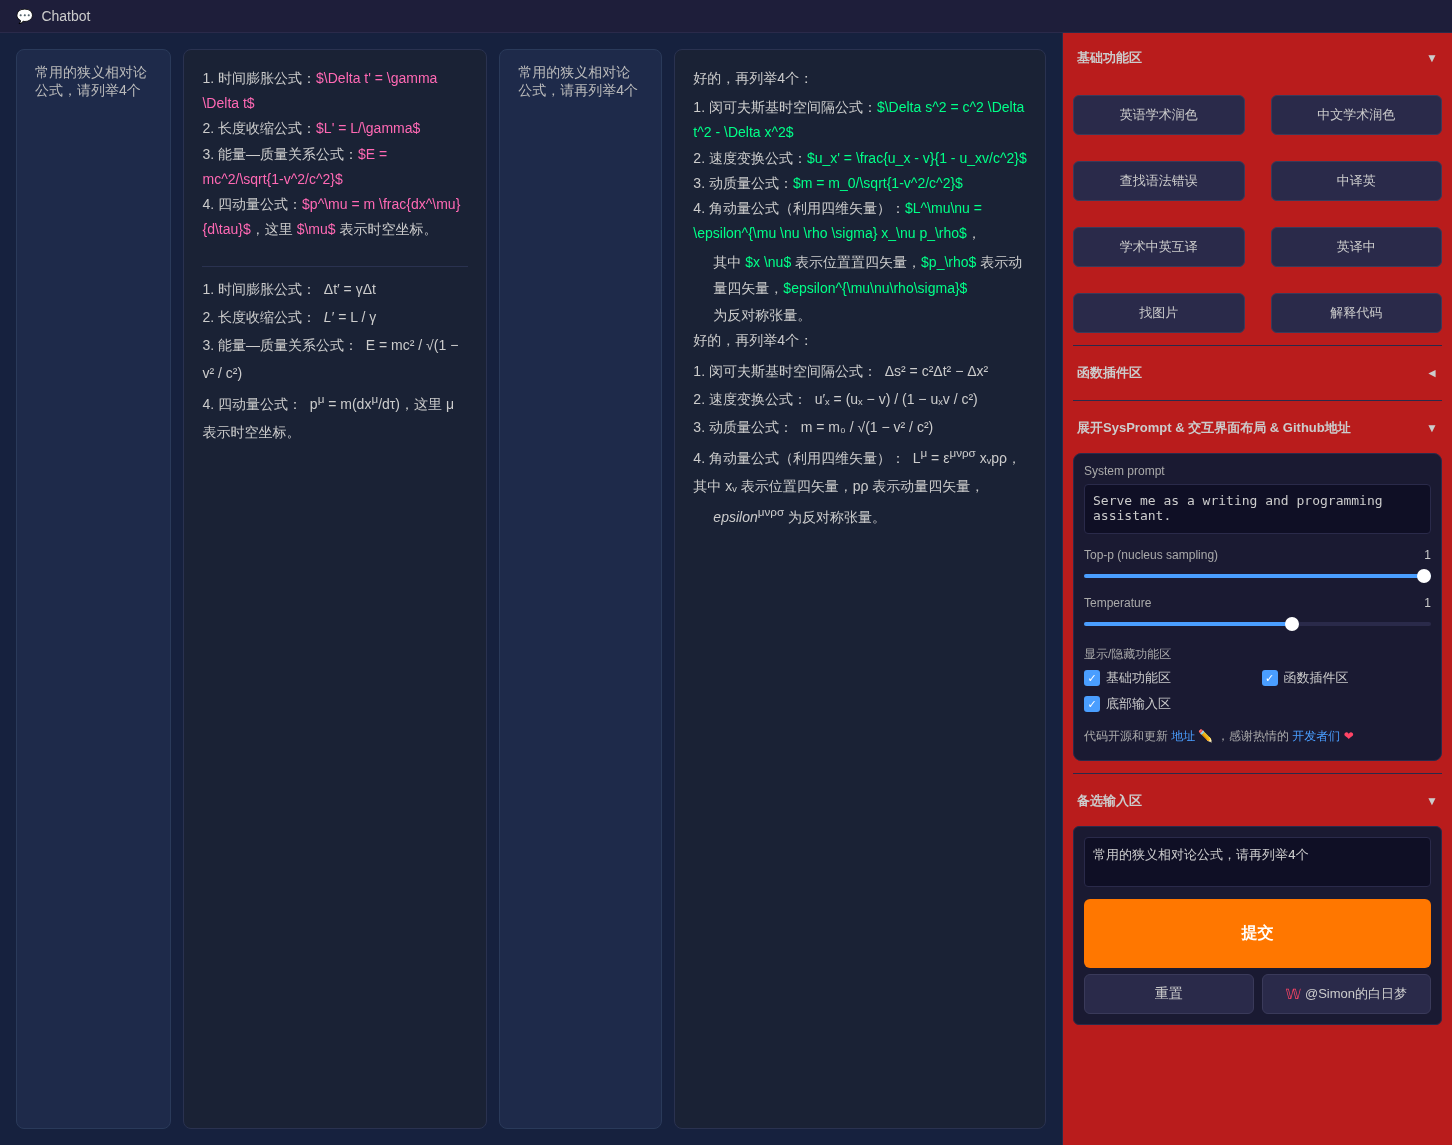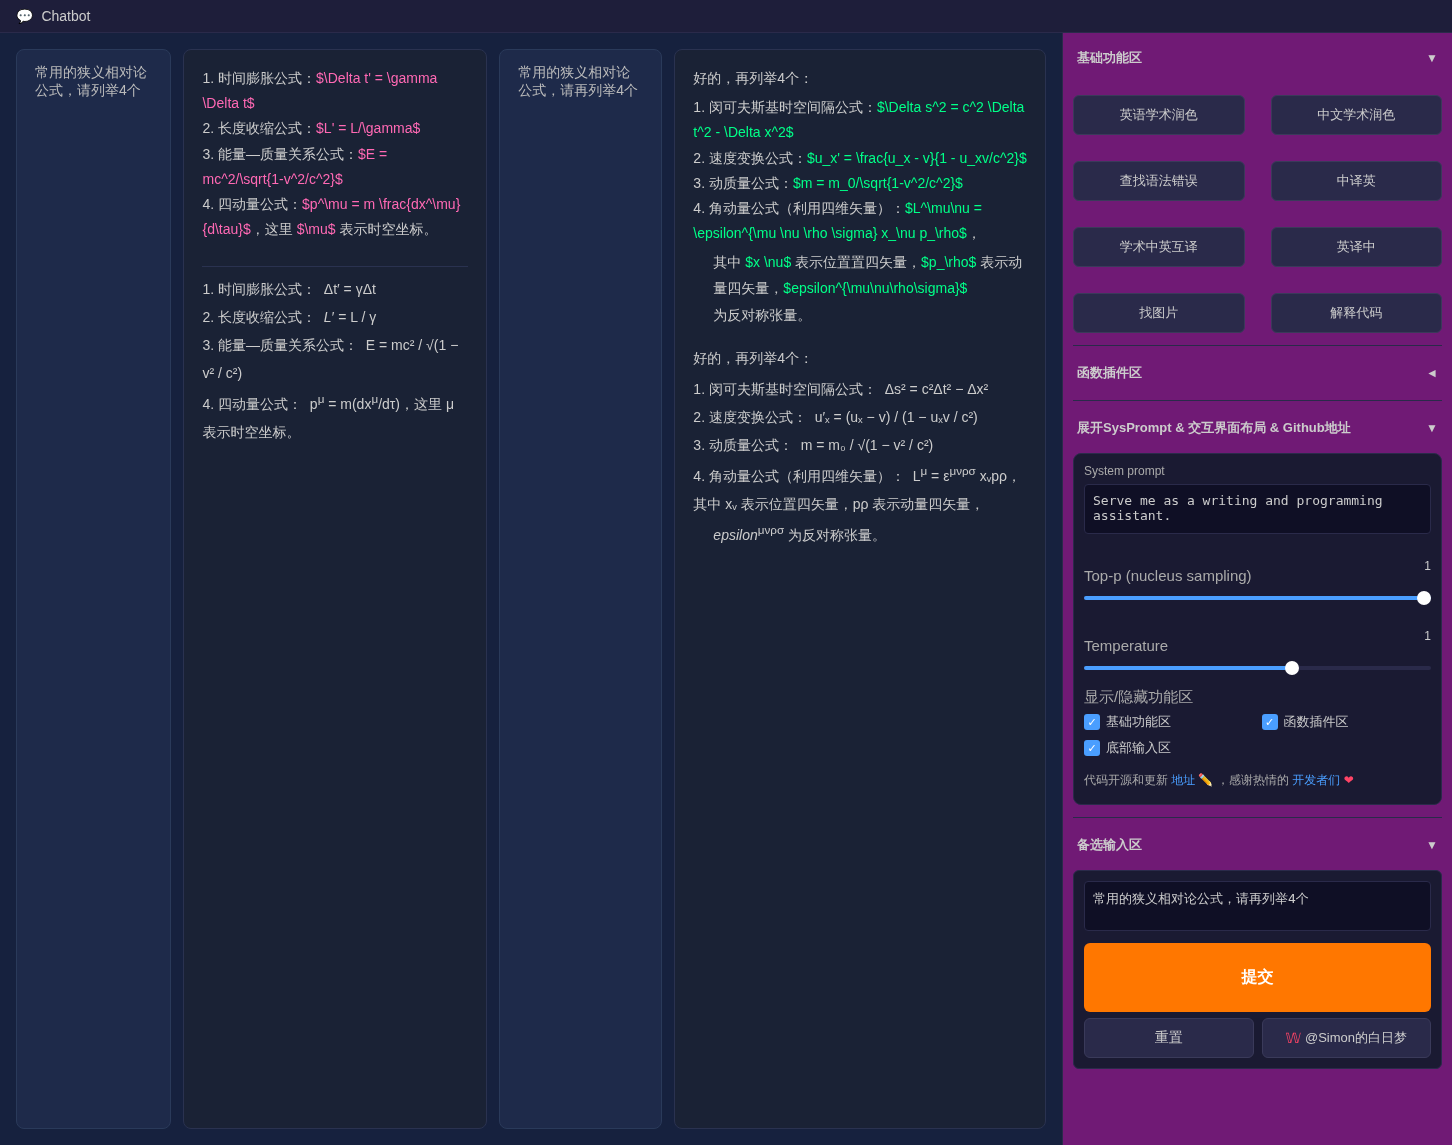--- a/index.html
+++ b/index.html
@@ -67,21 +67,21 @@
     .divider-line {
       border: none;
       border-top: 1px solid #2a3250;
       margin: 8px 0;
     }
     .green-text { color: #00ff88; }
     .pink-text { color: #ff69b4; }
     
     .sidebar {
       width: 390px;
-      background: #701a75;
+      background: #b91c1c;
       display: flex;
       flex-direction: column;
       overflow-y: auto;
       border-left: 1px solid #2a2a4a;
       padding: 10px;
       gap: 10px;
     }
     .section-header {
       display: flex;
       justify-content: space-between;
@@ -140,23 +140,22 @@
       height: 50px;
     }
     .param-row {
       display: flex;
       align-items: center;
       justify-content: space-between;
       margin-top: 10px;
       margin-bottom: 4px;
     }
     .param-label {
-      font-size: 15px;
+      font-size: 12px;
       color: #aaa;
-      margin-top: 19px;
     }
     .param-value {
       font-size: 12px;
       color: #ccc;
       min-width: 20px;
       text-align: right;
     }
     .slider-container {
       position: relative;
       height: 20px;
@@ -336,21 +335,21 @@
         <div>4. 四动量公式：&nbsp;&nbsp;p<sup>μ</sup> = m(dx<sup>μ</sup>/dτ)，这里 μ 表示时空坐标。</div>
       </div>
     </div>
 
     <div class="user-message">
       <span>常用的狭义相对论公式，请再列举4个</span>
     </div>
 
     <div class="ai-message">
       <div style="margin-bottom:4px;">好的，再列举4个：</div>
-      <div style="margin-bottom:18px;">
+      <div style="margin-bottom:0;">
         <div>1. 闵可夫斯基时空间隔公式：<span class="green-text">$\Delta s^2 = c^2 \Delta t^2 - \Delta x^2$</span></div>
         <div>2. 速度变换公式：<span class="green-text">$u_x' = \frac{u_x - v}{1 - u_xv/c^2}$</span></div>
         <div>3. 动质量公式：<span class="green-text">$m = m_0/\sqrt{1-v^2/c^2}$</span></div>
         <div style="margin-bottom:4px;">4. 角动量公式（利用四维矢量）：<span class="green-text">$L^\mu\nu = \epsilon^{\mu \nu \rho \sigma} x_\nu p_\rho$</span>，</div>
         <div style="margin-left: 20px; margin-bottom:2px;">其中 <span class="green-text">$x \nu$</span> 表示位置置四矢量，<span class="green-text">$p_\rho$</span> 表示动量四矢量，<span class="green-text">$epsilon^{\mu\nu\rho\sigma}$</span></div>
         <div style="margin-left: 20px;">为反对称张量。</div>
       </div>
       <div>好的，再列举4个：</div>
       <div style="line-height:2.0; margin-top:4px;">
         <div>1. 闵可夫斯基时空间隔公式：&nbsp;&nbsp;Δs² = c²Δt² − Δx²</div>

